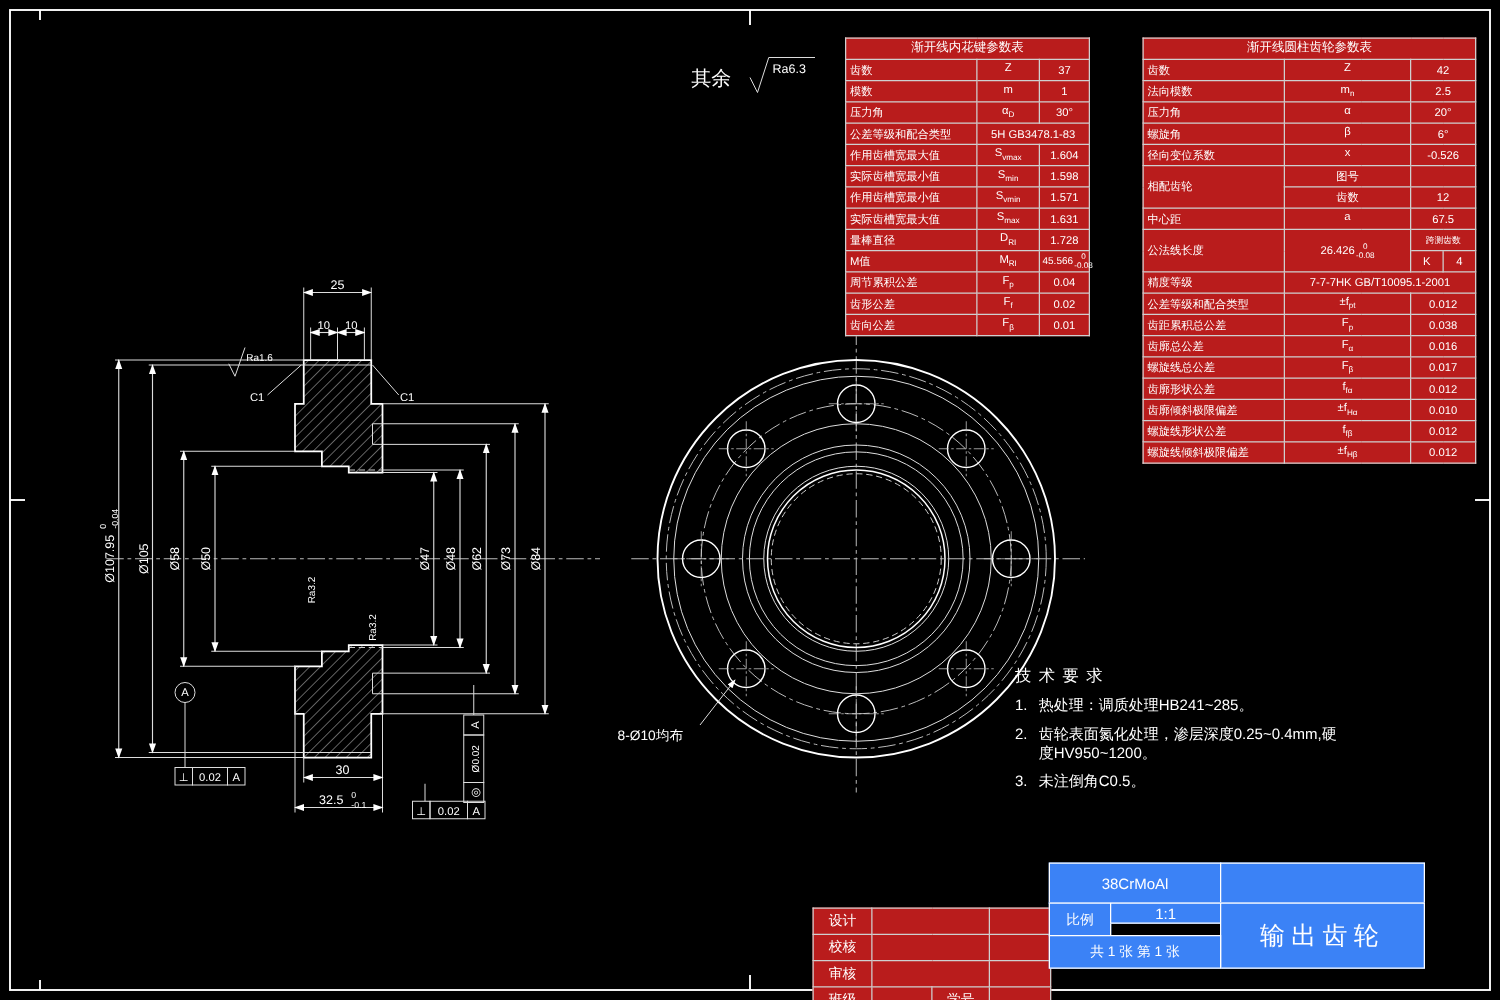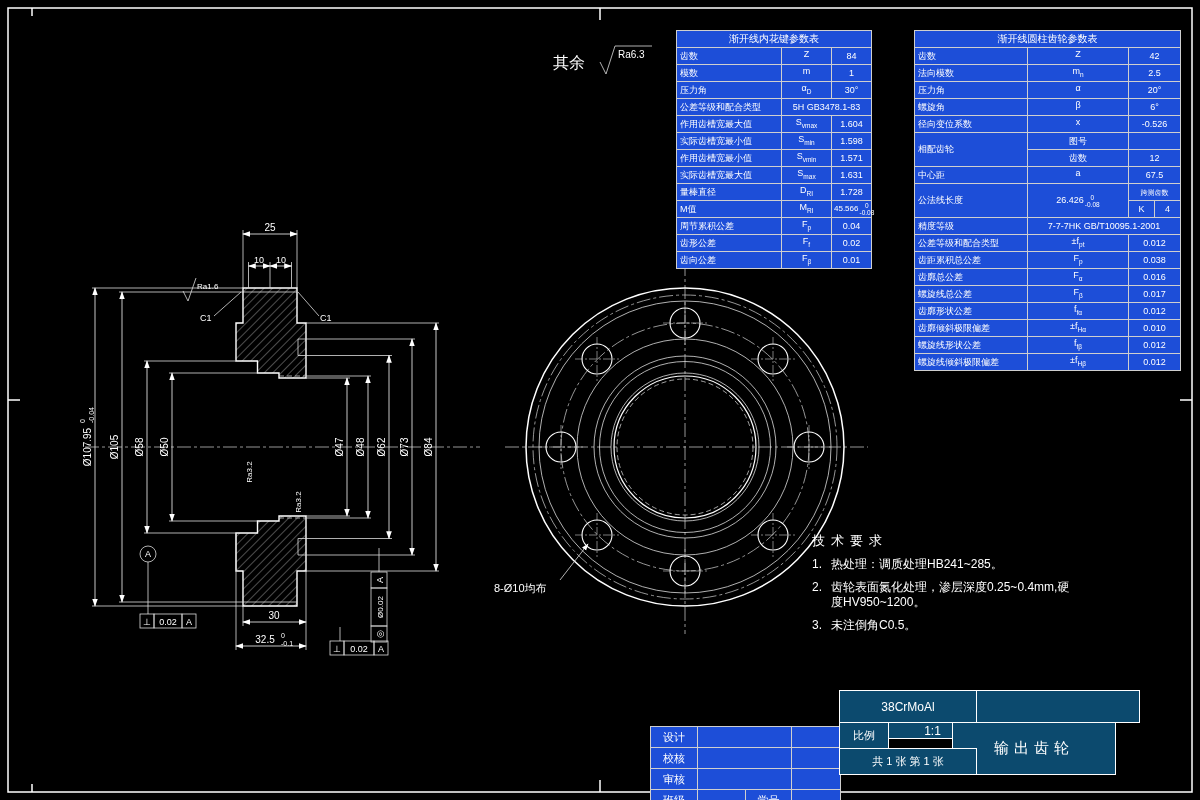--- a/index.html
+++ b/index.html
@@ -7,31 +7,31 @@
 body{font-family:"Liberation Sans","DejaVu Sans",sans-serif;color:#fff;position:relative}
 svg{position:absolute;left:0;top:0}
 svg text{fill:#fff;font-family:"Liberation Sans","DejaVu Sans",sans-serif}
 .t7{font-size:7px}.t8{font-size:8px}.t9{font-size:9px}.t10{font-size:10px}.t11{font-size:11px}.t16{font-size:16px}
 .ln{stroke:#fff;stroke-width:1.5;fill:none}
 .tn{stroke:#ddd;stroke-width:0.8;fill:none}
 .cl{stroke:#bbb;stroke-width:0.8;fill:none;stroke-dasharray:14 3 3 3}
 .hid{stroke:#ccc;stroke-width:0.8;fill:none;stroke-dasharray:5 3}
 .ch{stroke:#ccc;stroke-width:0.6;fill:none;stroke-dasharray:8 2 2 2}
 .dim{stroke:#ddd;stroke-width:0.9;fill:none}
-.pt{position:absolute;border-collapse:collapse;table-layout:fixed;background:#1d4ed8}
+.pt{position:absolute;border-collapse:collapse;table-layout:fixed;background:#b91c1c}
 .pt td{border:1px solid #cfcfcf;font-size:9px;height:17px;line-height:1;padding:0 2px;color:#fff;white-space:nowrap;vertical-align:middle}
 .pt td.n{text-align:left;padding-left:3px}
 .pt td.c{text-align:center}
 .pt td.ttl{text-align:center;font-size:10px}
 .pt td.k{font-size:7px;text-align:center;padding:0}
 .pt sub{font-size:6.5px}
 .tol{display:inline-flex;flex-direction:column;vertical-align:middle;font-size:6.5px;line-height:7px;margin-left:1px}
 .tol i{font-style:normal}
 .tbt td{height:21px;font-size:11px;text-align:center}
-.cell{position:absolute;border:1px solid #fff;display:flex;align-items:center;justify-content:center;font-size:11px;background:#0c4a6e}
+.cell{position:absolute;border:1px solid #fff;display:flex;align-items:center;justify-content:center;font-size:11px;background:#3b82f6}
 #tech{position:absolute;left:812px;top:532px;width:295px}
 #tech .tt{font-size:13px;letter-spacing:6px;}
 #tech .it{display:flex;gap:9px;font-size:12px;margin-top:7px}
 #tech .tx{width:242px;line-height:1.3;word-break:break-all}
 </style>
 </head>
 <body>
 
 <svg width="1200" height="800">
 <defs>
@@ -236,21 +236,21 @@
       <col style="width:50px">
       <col style="width:40px">
     </colgroup>
 <tbody>
       <tr>
         <td colspan="3" class="ttl">渐开线内花键参数表</td>
       </tr>
 <tr>
         <td class="n">齿数</td>
         <td class="c"><span>Z</span><sub></sub></td>
-        <td class="c">84</td>
+        <td class="c">37</td>
       </tr>
 <tr>
         <td class="n">模数</td>
         <td class="c"><span>m</span><sub></sub></td>
         <td class="c">1</td>
       </tr>
 <tr>
         <td class="n">压力角</td>
         <td class="c"><span>α</span><sub>D</sub></td>
         <td class="c">30°</td>
@@ -465,15 +465,15 @@
           <td></td>
           <td>学号</td>
           <td></td>
         </tr>
 </tbody>
     </table>
 <div class="cell" style="left:839px;top:690px;width:138px;height:33px;font-size:12px">38CrMoAl</div>
 <div class="cell" style="left:976px;top:690px;width:164px;height:33px"></div>
 <div class="cell" style="left:839px;top:722px;width:50px;height:27px">比例</div>
 <div class="cell" style="left:888px;top:722px;width:89px;height:17px;font-size:12px">1:1</div>
-<div class="cell" style="left:952px;top:722px;width:164px;height:53px;font-size:15px;letter-spacing:5px">输出齿轮</div>
+<div class="cell" style="left:976px;top:722px;width:164px;height:53px;font-size:20px;letter-spacing:5px">输出齿轮</div>
 <div class="cell" style="left:839px;top:748px;width:138px;height:27px">共 1 张  第 1 张</div>
 </div>
 
 </body></html>

